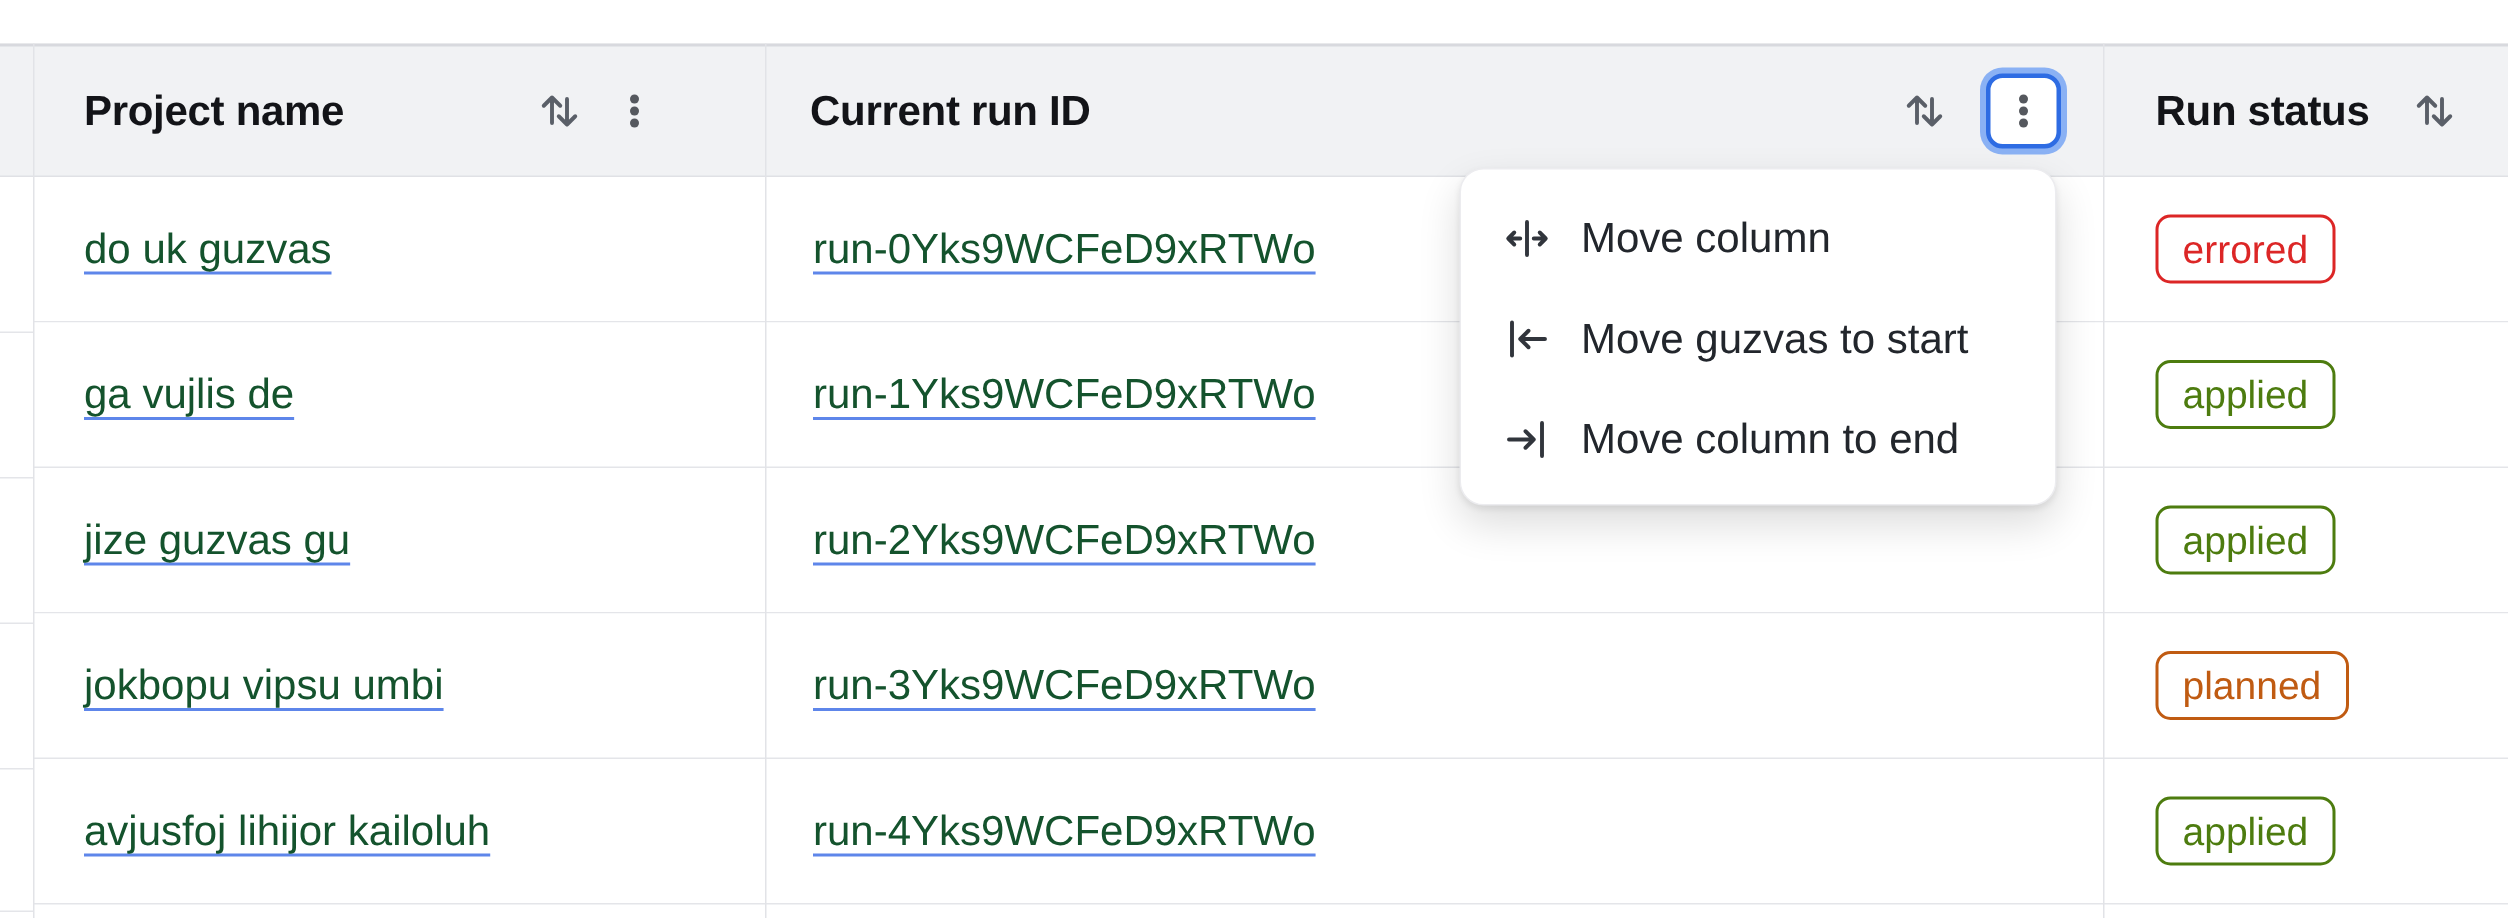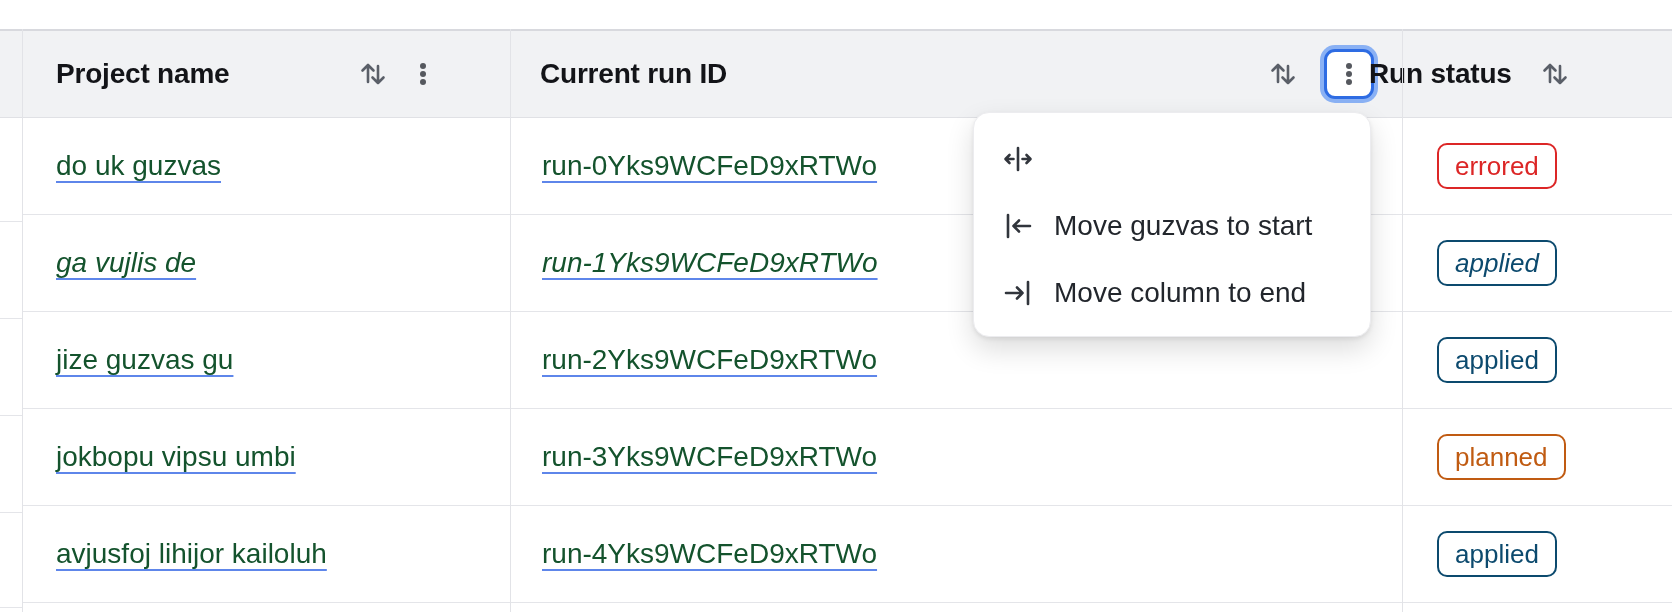--- a/index.html
+++ b/index.html
@@ -25,21 +25,21 @@
     z-index: 2;
     padding-left: 10px;
   }
   .hcell {
     position: absolute; top: 0; bottom: 0;
     display: flex; align-items: center;
     box-sizing: border-box;
   }
   .hcell-project { left: 22px;  width: 488px; padding: 0 72px 0 34px; }
   .hcell-runid   { left: 510px; width: 892px; padding: 0 28px 0 30px; }
-  .hcell-status  { left: 1334px; width: 270px; padding: 0 32px 0 35px; }
+  .hcell-status  { left: 1402px; width: 270px; padding: 0 32px 0 35px; }
   .hlabel {
     font-size: 28px; font-weight: 700; color: #131418;
     letter-spacing: -0.2px; white-space: nowrap;
   }
   .hspacer { flex: 1; }
   .icon-btn { display: flex; align-items: center; justify-content: center; cursor: pointer; }
   .kebab-plain { margin-left: 18px; }
 
   .kebab-focused {
     margin-left: 24px;
@@ -52,21 +52,21 @@
     display: flex; align-items: center; justify-content: center;
   }
 
   
   .trow {
     position: absolute; left: 22px; width: 1650px; height: 97px;
     border-bottom: 1px solid #e4e5e9;
     box-sizing: border-box;
     background: #ffffff;
   }
-  .r0 { top: 118px; } .r1 { top: 215px; font-style: italic; } .r2 { top: 312px; } .r3 { top: 409px; } .r4 { top: 506px; }
+  .r0 { top: 118px; } .r1 { top: 215px; } .r2 { top: 312px; } .r3 { top: 409px; } .r4 { top: 506px; }
   .cell {
     position: absolute; top: 0; height: 100%;
     display: flex; align-items: center; white-space: nowrap;
   }
   .cell-project { left: 34px; }
   .cell-runid   { left: 520px; }
   .cell-status  { left: 1415px; }
   .link {
     color: #14532d; font-size: 28px; cursor: pointer;
     text-decoration: underline;
@@ -75,21 +75,21 @@
     text-underline-offset: 6px;
     text-align: right;
   }
   .badge {
     display: inline-flex; align-items: center;
     height: 46px; padding: 12px 16px;
     border: 2px solid currentColor; border-radius: 10px;
     font-size: 26px; box-sizing: border-box;
   }
   .badge[data-status="errored"] { color: #dc2626; }
-  .badge[data-status="applied"] { color: #0c4a6e; }
+  .badge[data-status="applied"] { color: #4d7c0f; }
   .badge[data-status="planned"] { color: #c05b12; }
 
   
   .vsep { position: absolute; top: 29px; bottom: 0; width: 1px; background: #e2e3e7; z-index: 3; }
   .vsep-1 { left: 22px; } .vsep-2 { left: 510px; } .vsep-3 { left: 1402px; }
   .gutter { position: absolute; left: 0; top: 118px; bottom: 0; width: 22px; background: #ffffff; z-index: 1; }
   .gutter .gsep { position: absolute; left: 0; width: 22px; height: 1px; background: #e4e5e9; }
 
   
   .menu {
@@ -238,20 +238,21 @@
   <div class="vsep vsep-2"></div>
   <div class="vsep vsep-3"></div>
 
   <div class="menu" role="menu">
     <div class="menu-item" role="menuitem">
       <svg width="32" height="32" viewBox="0 0 32 32" fill="none">
         <path d="M16 5 V27" stroke="#31353c" stroke-width="2.6" stroke-linecap="round"></path>
         <path d="M11.5 16 H4 M7.5 12 L3.5 16 L7.5 20" stroke="#31353c" stroke-width="2.6" stroke-linecap="round" stroke-linejoin="round"></path>
         <path d="M20.5 16 H28 M24.5 12 L28.5 16 L24.5 20" stroke="#31353c" stroke-width="2.6" stroke-linecap="round" stroke-linejoin="round"></path>
       </svg>
+      <span>Move column</span>
     </div>
     <div class="menu-item" role="menuitem">
       <svg width="32" height="32" viewBox="0 0 32 32" fill="none">
         <path d="M6 5 V27" stroke="#31353c" stroke-width="2.6" stroke-linecap="round"></path>
         <path d="M28 16 H11.5 M17 10.5 L11.5 16 L17 21.5" stroke="#31353c" stroke-width="2.6" stroke-linecap="round" stroke-linejoin="round"></path>
       </svg>
       <span>Move guzvas to start</span>
     </div>
     <div class="menu-item" role="menuitem">
       <svg width="32" height="32" viewBox="0 0 32 32" fill="none">

